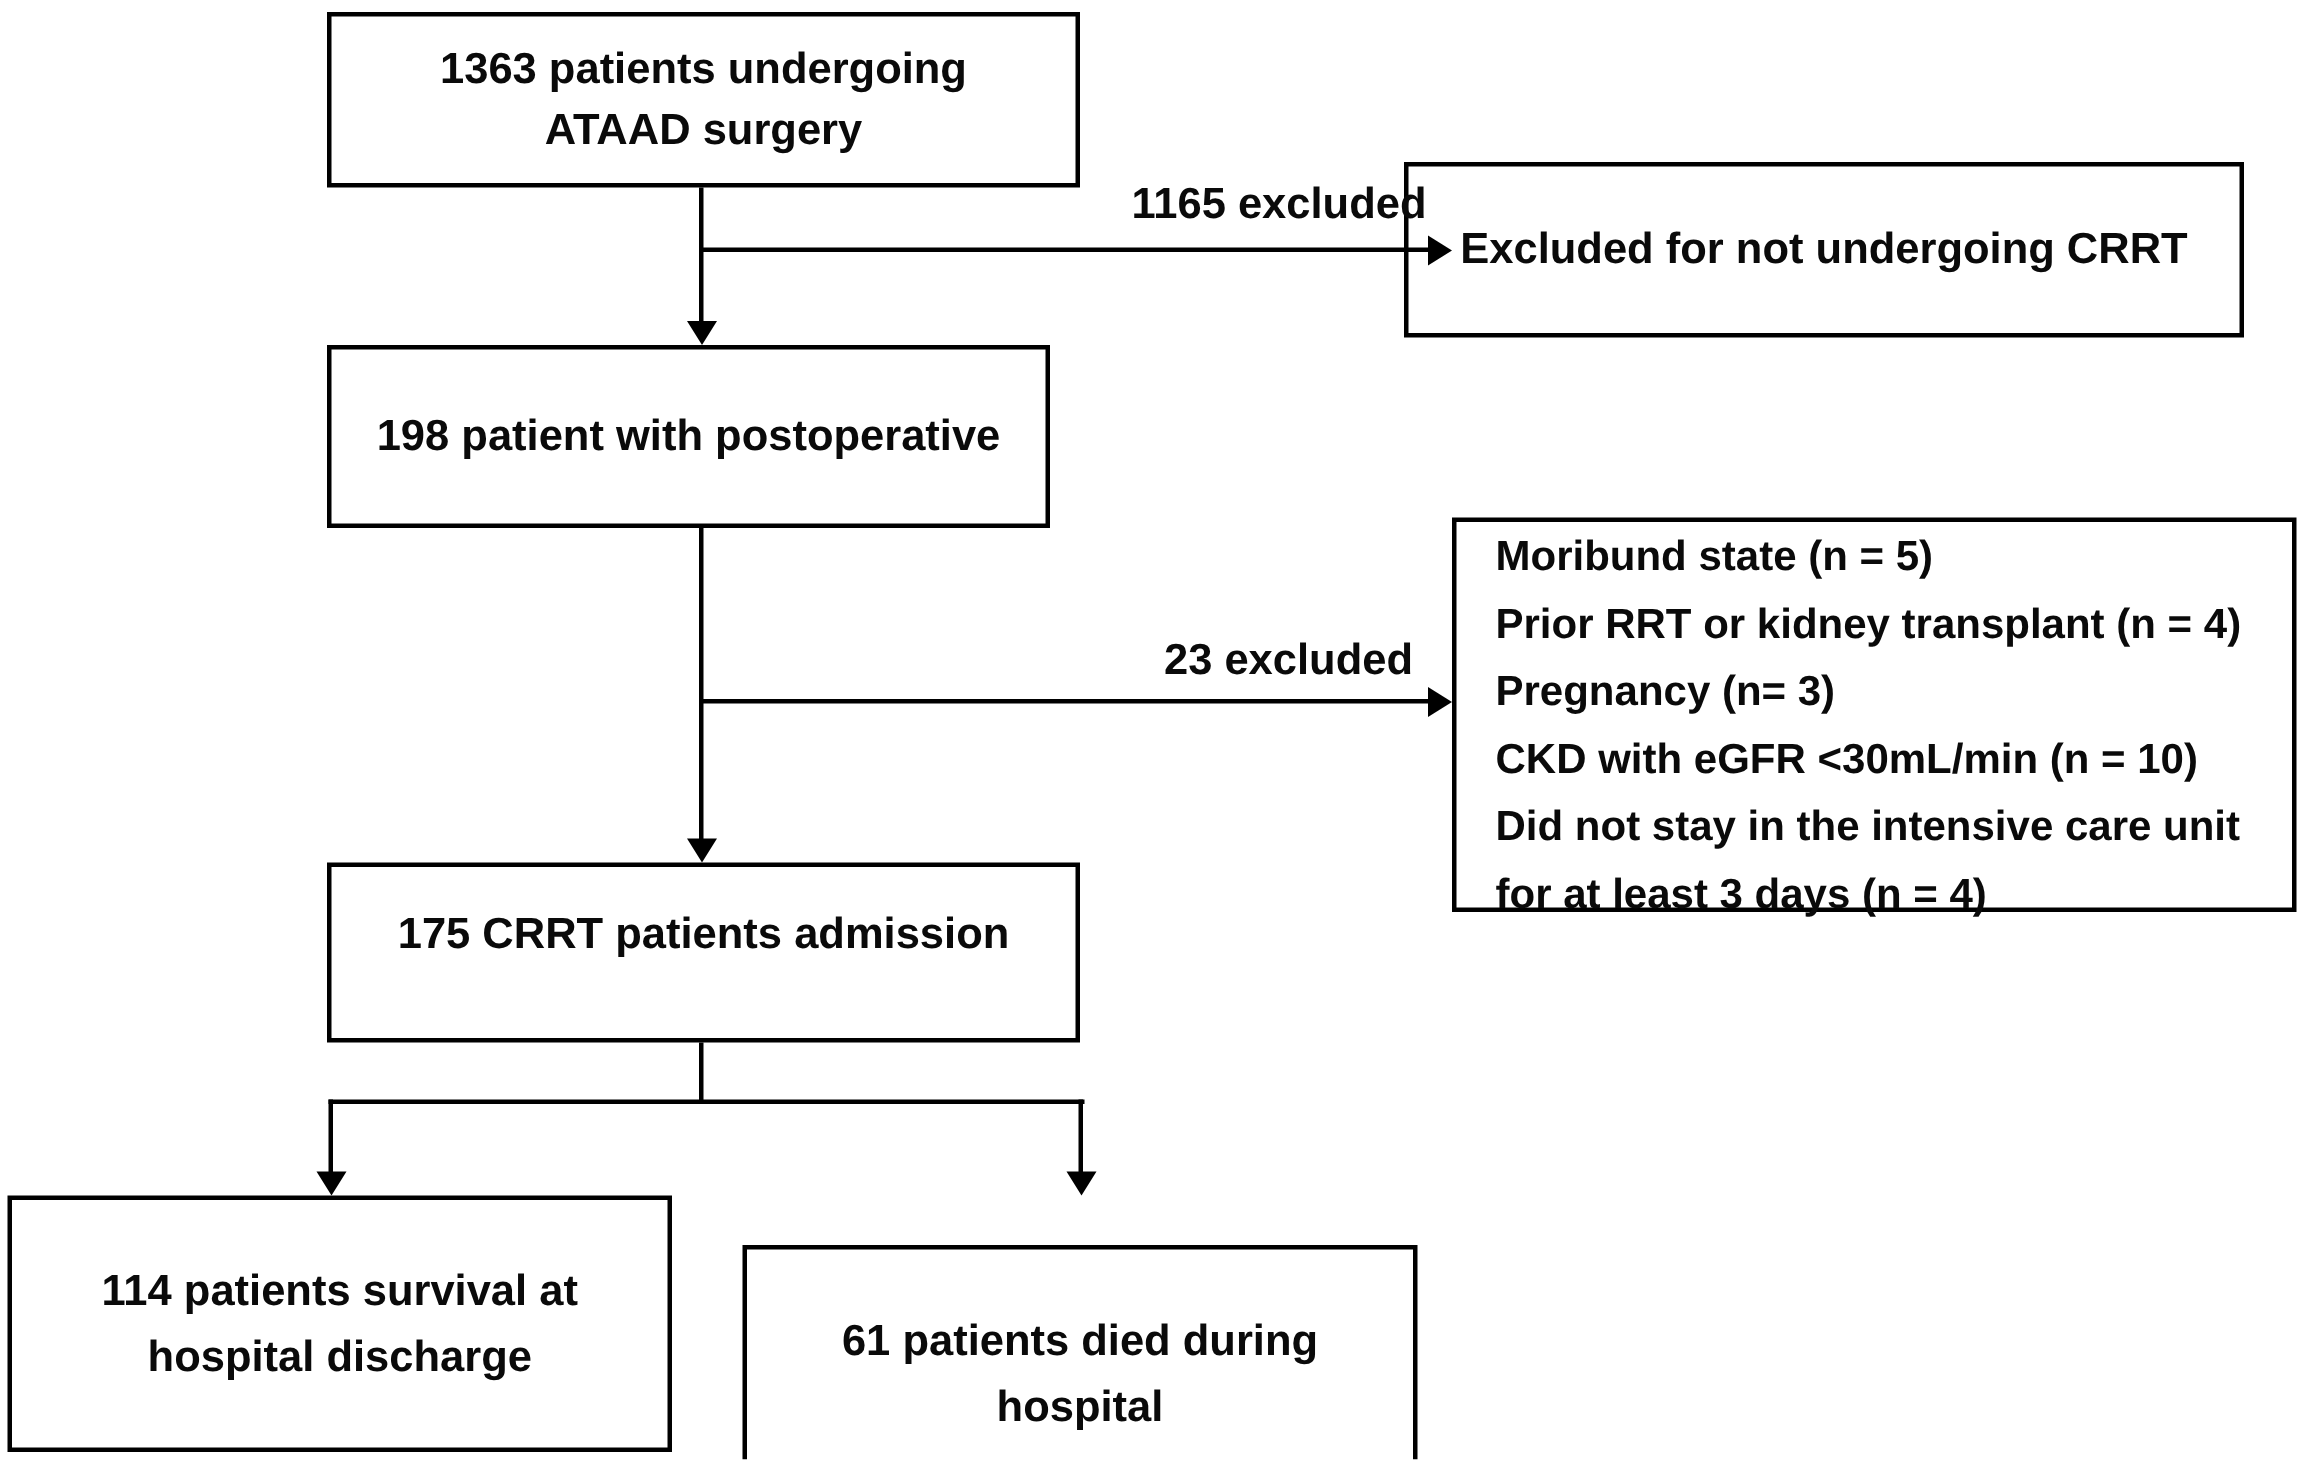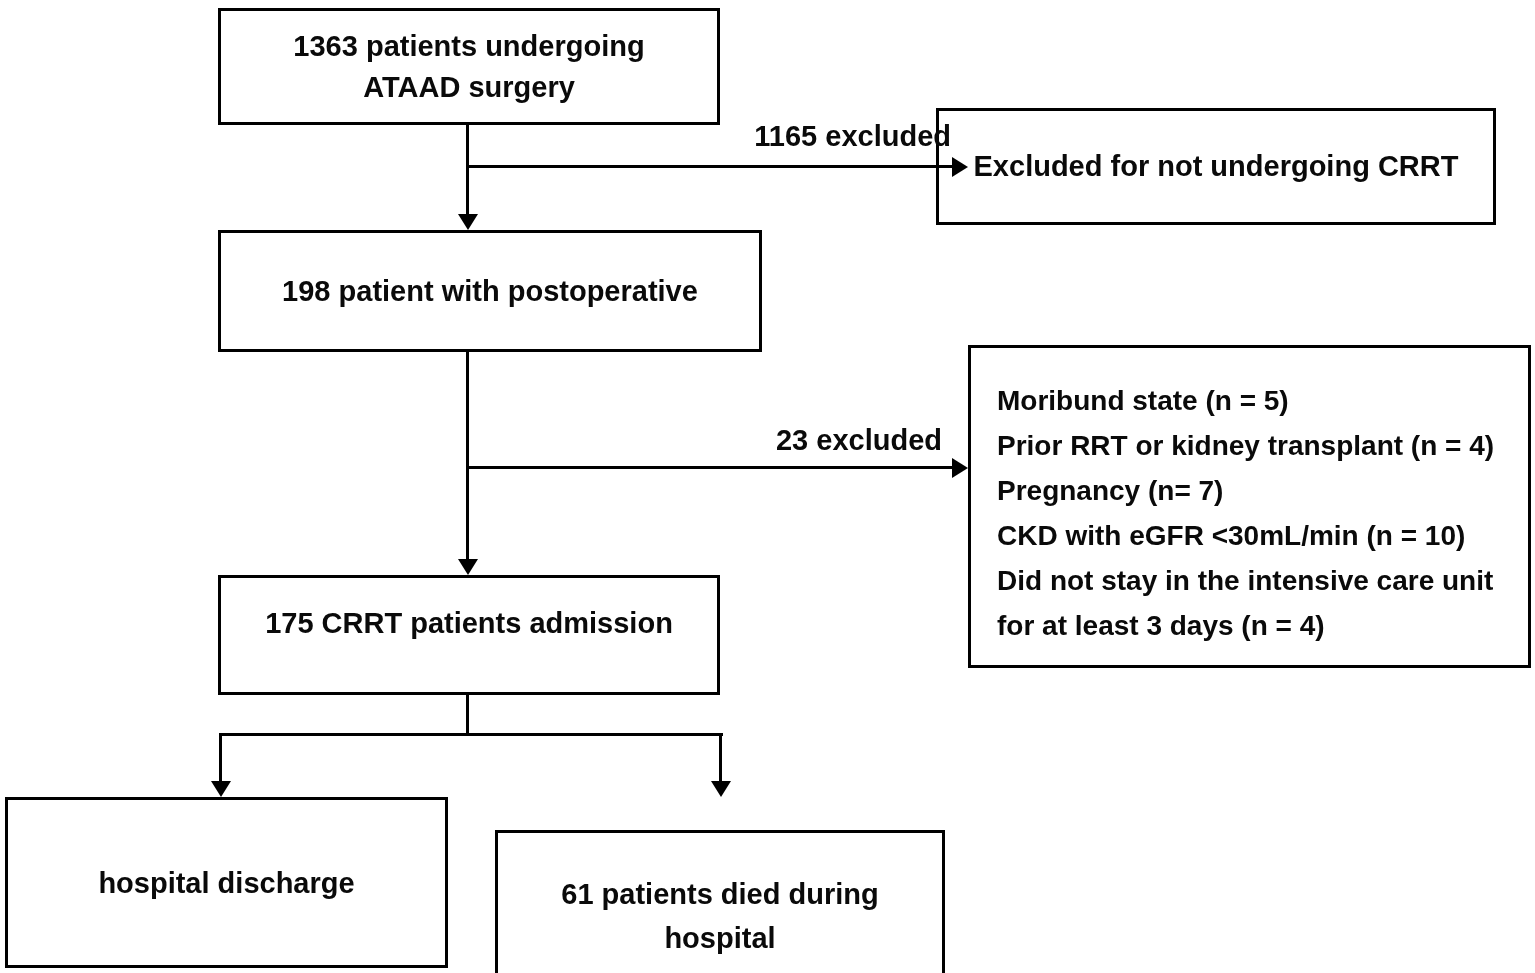--- a/index.html
+++ b/index.html
@@ -21,23 +21,23 @@
     justify-content:center;
     text-align:left;
     font-weight:bold;
     font-size:29px;
     line-height:41px;
     box-sizing:border-box;
   }
   .box .ln{white-space:nowrap;}
   #box-surgery   {left:218px; top:8px;   width:502px; height:117px;}
   #box-excl-crrt {left:936px; top:108px; width:560px; height:117px;}
-  #box-aki       {left:218px; top:230px; width:544px; height:122px;}
+  #box-aki       {left:218px; top:230px; width:482px; height:122px;}
   #box-excl-list {
-    left:968px; top:345px; width:563px; height:323px;
+    left:968px; top:345px; width:563px; height:263px;
     align-items:flex-start; justify-content:center; text-align:left;
     padding-left:26px; padding-top:12px;
     font-size:28px; line-height:45px;
   }
   #box-excl-list .item{width:520px; text-align:left;}
   #box-admission {left:218px; top:575px; width:502px; height:120px; padding-bottom:24px;}
   #box-survival  {left:5px;   top:797px; width:443px; height:171px; line-height:44px;}
   #box-died      {left:495px; top:830px; width:450px; height:171px; line-height:44px;}
 
   .vline{position:absolute; width:3px; background:#000000;}
@@ -78,30 +78,31 @@
     <div class="ln">Excluded for not undergoing CRRT</div>
   </div>
 
   <div class="box" id="box-aki">
     <div class="ln">198 patient with postoperative</div>
   </div>
 
   <div class="box" id="box-excl-list">
     <div class="item">Moribund state (n = 5)</div>
     <div class="item">Prior RRT or kidney transplant (n = 4)</div>
-    <div class="item">Pregnancy (n= 7)</div>
+    <div class="item">Pregnancy (n= 3)</div>
     <div class="item">CKD with eGFR &lt;30mL/min (n = 10)</div>
     <div class="item">Did not stay in the intensive care unit for at least 3 days (n = 4)</div>
   </div>
 
   <div class="box" id="box-admission">
     <div class="ln">175 CRRT patients admission</div>
   </div>
 
   <div class="box" id="box-survival">
+    <div class="ln">114 patients survival at</div>
     <div class="ln">hospital discharge</div>
   </div>
 
   <div class="box" id="box-died">
     <div class="ln">61 patients died during</div>
     <div class="ln">hospital</div>
   </div>
 
   <div class="vline" style="left:466px; top:125px; height:91px;"></div>
   <div class="arr-down" style="left:458px; top:214px;"></div>

